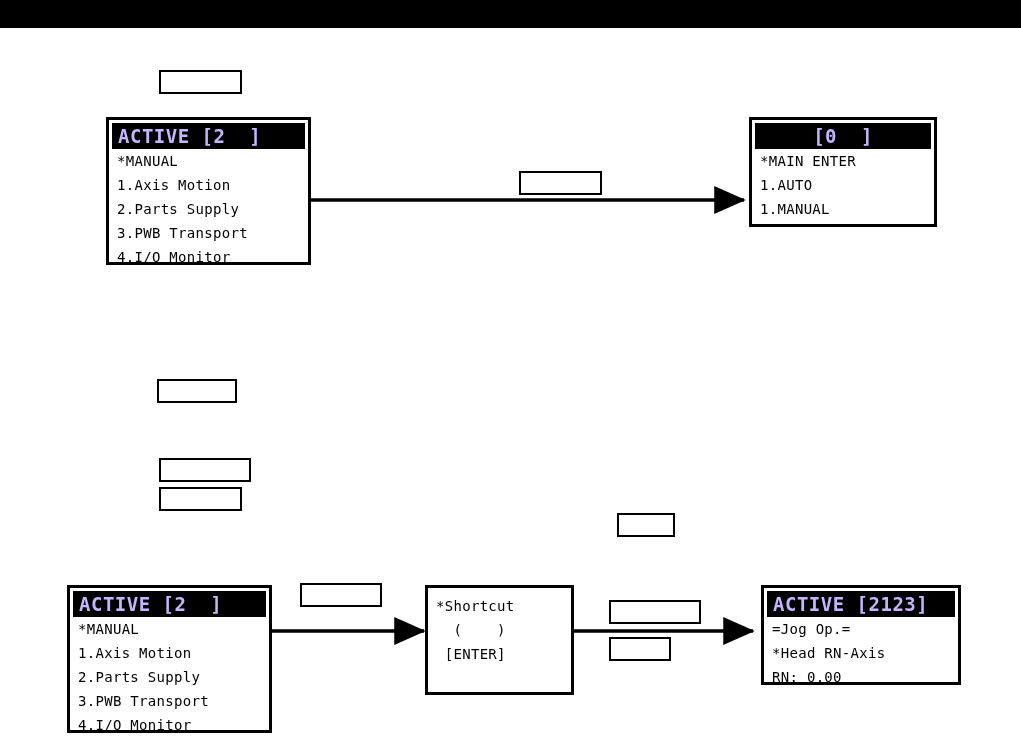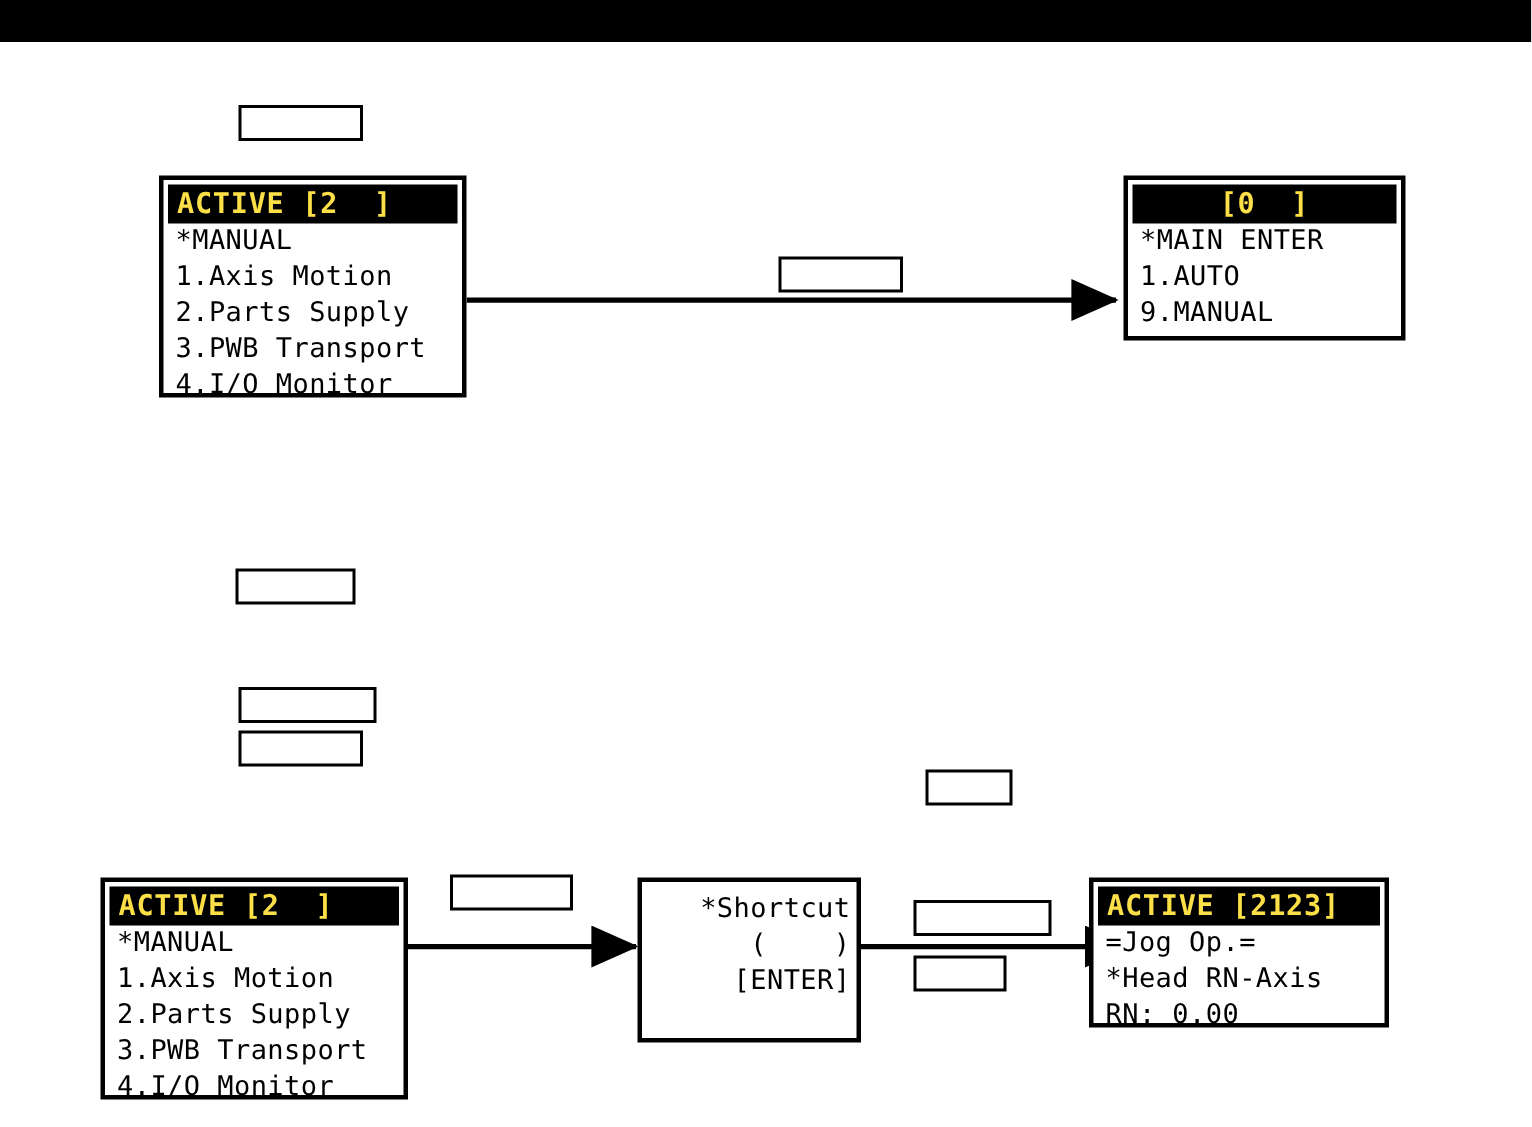--- a/index.html
+++ b/index.html
@@ -32,41 +32,41 @@
   
   .lcd {
     position: absolute;
     background: #ffffff;
     border: 3px solid #000000;
     box-sizing: border-box;
     padding: 0;
   }
   .lcd-title {
     background: #000000;
-    color: #fde047;
+    color: #c4b5fd;
     font-weight: bold;
     font-family: "DejaVu Sans Mono", "Liberation Mono", monospace;
     font-size: 19px;
     line-height: 24px;
     letter-spacing: 0.5px;
     white-space: pre;
     padding: 1px 10px 1px 6px;
     margin: 3px 3px 0 3px;
   }
   .lcd-title.center {
     text-align: center;
     padding-left: 0;
     padding-right: 0;
   }
   .lcd-body {
     padding: 0 4px 2px 8px;
   }
   .lcd-line {
     font-family: "DejaVu Sans Mono", "Liberation Mono", monospace;
-    font-size: 18px;
+    font-size: 14px;
     line-height: 24px;
     color: #000000;
     white-space: pre;
     letter-spacing: 0.3px;
   }
 
   
   .note-box {
     position: absolute;
     border: 2px solid #000000;
@@ -132,44 +132,44 @@
       <div class="lcd-line">3.PWB Transport</div>
       <div class="lcd-line">4.I/O Monitor</div>
     </div>
   </div>
 
   <div class="lcd" style="left:749px; top:117px; width:188px; height:110px;">
     <div class="lcd-title center">[0  ]</div>
     <div class="lcd-body">
       <div class="lcd-line">*MAIN ENTER</div>
       <div class="lcd-line">1.AUTO</div>
-      <div class="lcd-line">9.MANUAL</div>
+      <div class="lcd-line">1.MANUAL</div>
     </div>
   </div>
 
   <div class="lcd" style="left:67px; top:585px; width:205px; height:148px;">
     <div class="lcd-title">ACTIVE [2  ]</div>
     <div class="lcd-body">
       <div class="lcd-line">*MANUAL</div>
       <div class="lcd-line">1.Axis Motion</div>
       <div class="lcd-line">2.Parts Supply</div>
       <div class="lcd-line">3.PWB Transport</div>
       <div class="lcd-line">4.I/O Monitor</div>
     </div>
   </div>
 
-  <div class="lcd" style="left:425px; top:585px; width:149px; height:110px; padding-top:6px;text-align:right;">
+  <div class="lcd" style="left:425px; top:585px; width:149px; height:110px; padding-top:6px;">
     <div class="lcd-body">
       <div class="lcd-line">*Shortcut</div>
       <div class="lcd-line">  (    )</div>
       <div class="lcd-line"> [ENTER]</div>
     </div>
   </div>
 
-  <div class="lcd" style="left:726px; top:585px; width:200px; height:100px;">
+  <div class="lcd" style="left:761px; top:585px; width:200px; height:100px;">
     <div class="lcd-title">ACTIVE [2123]</div>
     <div class="lcd-body">
       <div class="lcd-line">=Jog Op.=</div>
       <div class="lcd-line">*Head RN-Axis</div>
       <div class="lcd-line">RN: 0.00</div>
     </div>
   </div>
 
 </div>
 

